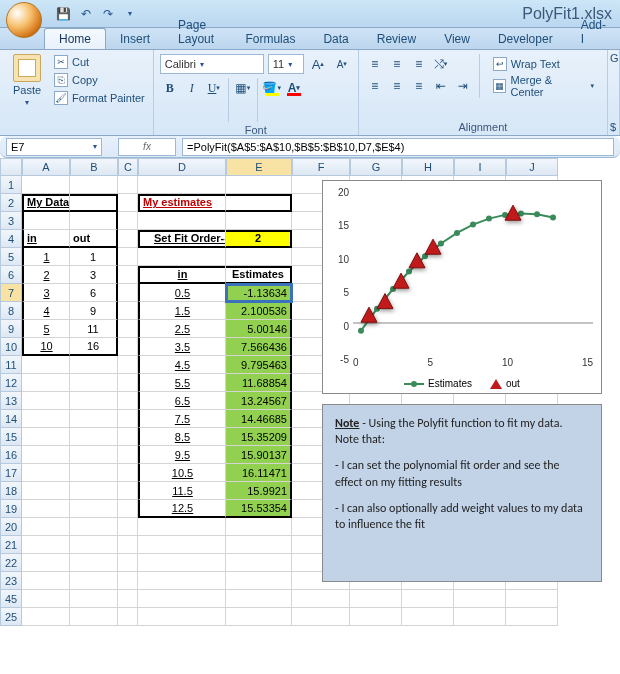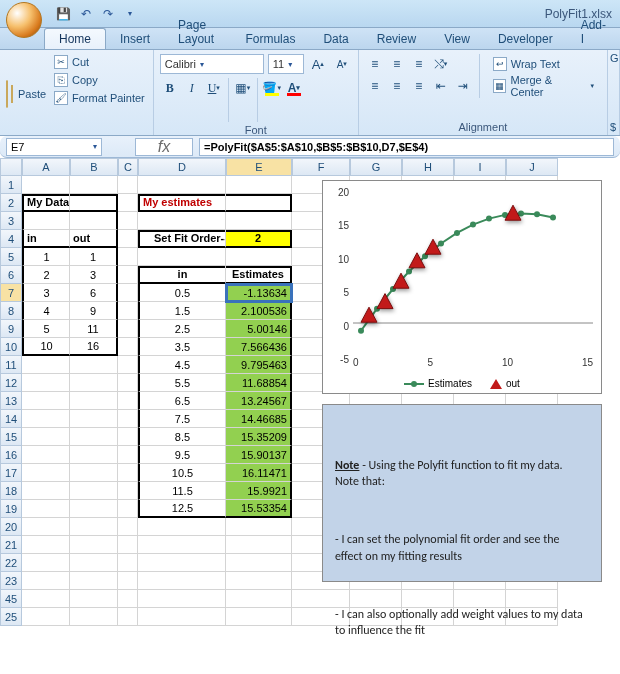--- a/index.html
+++ b/index.html
@@ -1,79 +1,79 @@
 <!DOCTYPE html>
 <html><head>
 <meta charset="utf-8">
 <style>
   * { box-sizing: border-box; margin: 0; padding: 0; user-select: none; }
   body { font-family: "Segoe UI", Tahoma, sans-serif; font-size: 11px; background: #fff; width: 620px; height: 674px; overflow: hidden; position: relative; }
   .titlebar { height: 28px; background: linear-gradient(#cde6f7,#b9d7f0); display: flex; align-items: center; border-bottom: 1px solid #8ba9c7; }
   .orb { width: 36px; height: 36px; border-radius: 50%; background: radial-gradient(circle at 30% 30%, #fff, #f6c06d 40%, #d97b1e 70%, #7a3d00); margin: 2px 6px -10px 6px; border: 1px solid #b27722; position: relative; z-index: 10; }
   .qat { display: flex; gap: 6px; margin-left: 8px; }
   .qat-btn { width: 16px; height: 16px; display: flex; align-items: center; justify-content: center; color: #2b5797; font-size: 12px; }
-  .title-text { flex: 1; text-align: right; padding-right: 8px; font-size: 12px; color: #3b577b; font-family: "Segoe UI", Tahoma, sans-serif; }
+  .title-text { flex: 1; text-align: right; padding-right: 8px; font-size: 16px; color: #3b577b; font-family: "Segoe UI", Tahoma, sans-serif; }
   .tabs { height: 22px; background: linear-gradient(#cfe3f6,#bcd6ee); display: flex; align-items: flex-end; border-bottom: 1px solid #8ba9c7; padding-left: 44px; }
   .tab { padding: 3px 14px 3px 14px; font-size: 12px; color: #1f4e79; cursor: pointer; }
   .tab.active { background: linear-gradient(#f4f9fe,#e8f1fb); border: 1px solid #8ba9c7; border-bottom: none; border-radius: 3px 3px 0 0; color: #15365d; }
   .ribbon { height: 86px; background: linear-gradient(#e8f1fb,#d6e7f7); display: flex; border-bottom: 1px solid #8ba9c7; }
   .group { border-right: 1px solid #b8cde4; padding: 4px 6px 2px 6px; display: flex; flex-direction: column; justify-content: space-between; }
   .group-body { display: flex; gap: 4px; flex: 1; }
   .group-title { text-align: center; font-size: 11px; color: #3b577b; padding-top: 2px; }
-  .big-btn { width: 42px; display: flex; flex-direction: row; align-items: center; gap: 10px; color: #1f4e79; }
+  .big-btn { width: 42px; display: flex; flex-direction: column; align-items: center; gap: 2px; color: #1f4e79; }
   .big-btn .ico { width: 28px; height: 28px; background: #f7e3b1; border: 1px solid #c9a85c; border-radius: 2px; position: relative; }
   .big-btn .ico::after { content:""; position:absolute; inset:4px; background:#fff; border:1px solid #c9a85c; }
   .stack { display: flex; flex-direction: column; gap: 2px; }
   .stack-item { display: flex; align-items: center; gap: 4px; color: #1f4e79; padding: 1px 2px; }
   .mini-ico { width: 14px; height: 14px; border: 1px solid #8ba9c7; background: #fff; display:inline-flex; align-items:center; justify-content:center; font-size:9px; color:#1f4e79; }
   .font-row { display: flex; gap: 4px; align-items: center; margin-bottom: 4px; }
   .combo { height: 20px; border: 1px solid #9db8d6; background: #fff; display: inline-flex; align-items: center; padding: 0 4px; font-size: 11px; color: #333; }
   .combo .dd { margin-left: 4px; color: #2b5797; font-size: 8px; }
   .btnrow { display: flex; gap: 2px; }
   .rb { width: 20px; height: 20px; border: 1px solid transparent; display: inline-flex; align-items: center; justify-content: center; font-size: 12px; color: #1f4e79; cursor: pointer; }
   .rb b { font-weight: bold; font-family: "Times New Roman"; }
   .rb i { font-style: italic; font-family: "Times New Roman"; }
   .rb u { text-decoration: underline; font-family: "Times New Roman"; }
   .sep { width:1px; background:#b8cde4; margin:0 2px; height:44px; }
   .align-big-btn { display:flex; flex-direction:column; gap:2px; }
   .wide-btn { height:20px; border:1px solid transparent; display:flex; align-items:center; gap:4px; padding:0 6px; color:#1f4e79; cursor:pointer; }
   .namebox-row { height: 22px; background: linear-gradient(#e8f1fb,#dce9f7); display: flex; align-items: center; border-bottom: 1px solid #9db8d6; border-radius: 7px; }
   .namebox { width: 96px; height: 18px; margin-left: 6px; border: 1px solid #9db8d6; background: #fff; display: flex; align-items: center; padding: 0 4px; font-size: 11px; }
   .namebox .dd { margin-left:auto; font-size:8px; color:#2b5797; }
-  .fx-lbl { margin: 0 6px 0 33px; width: 58px; border: 1px solid #9db8d6; background: #fff; height: 18px; display: flex; align-items: center; justify-content: center; font-style: italic; color: #6b6b6b; font-size: 16px; }
-  .formula-bar { flex: 1; margin-right: 6px; height: 18px; border: 1px solid #9db8d6; background: #fff; padding: 0 4px; display: flex; align-items: center; font-size: 11px; font-weight: bold; }
+  .fx-lbl { margin: 0 6px 0 16px; width: 58px; border: 1px solid #9db8d6; background: #fff; height: 18px; display: flex; align-items: center; justify-content: center; font-style: italic; color: #6b6b6b; font-size: 10px; }
+  .formula-bar { flex: 1; margin-right: 6px; height: 18px; border: 1px solid #9db8d6; background: #fff; padding: 0 4px; display: flex; align-items: center; font-size: 11px; }
   .sheet-wrap { position: relative; height: 516px; overflow: hidden; }
   .sheet { display: grid; grid-template-columns: 22px 48px 48px 20px 88px 66px 58px 52px 52px 52px 52px; position: relative; }
   .hdr, .rowhdr { background: linear-gradient(#f2f6fb,#dde8f4); border: 1px solid #b7c9dd; font-size: 11px; color: #1f4e79; display: flex; align-items: center; justify-content: center; height: 18px; }
   .rowhdr { border-top: none; }
   .corner { background: linear-gradient(#f2f6fb,#dde8f4); border:1px solid #b7c9dd; }
   .cell { border-right: 1px solid #d4d4d4; border-bottom: 1px solid #d4d4d4; height: 18px; padding: 0 3px; display: flex; align-items: center; font-size: 11px; background: #fff; overflow: hidden; white-space: nowrap; }
   .cell.num { justify-content: center; }
   .cell.rnum { justify-content: flex-end; }
   .bold { font-weight: bold; }
   .red { color: #c00000; }
   .thick-b { border-bottom: 2px solid #000 !important; }
   .thick-r { border-right: 2px solid #000 !important; }
-  .thick-l { border-left: 2px solid #000 !important; }
+  .thick-l { border-left: 2px solid #000 !important; text-decoration: underline; }
   .thick-t { box-shadow: inset 0 2px 0 #000; }
   .yellow { background: #ffff00 !important; }
   .green { background: #92d050 !important; }
   .sel-row .rowhdr, .sel-col.hdr { background: #f8e2a4; }
   .active-cell { outline: 3px solid #3a72bb; outline-offset: -2px; z-index: 2; position: relative; }
   .chart-box { position: absolute; left: 322px; top: 22px; width: 280px; height: 214px; background: #fff; border: 1px solid #8a8a8a; }
   .y-axis { position:absolute; left:4px; top:6px; width:22px; height:178px; display:flex; flex-direction:column; justify-content:space-between; font-size:10px; color:#333; text-align:right; }
   .x-axis { position:absolute; left:30px; right:8px; top:176px; display:flex; justify-content:space-between; font-size:10px; color:#333; }
   .plot { position:absolute; left:30px; right:8px; top:6px; height:170px; }
   .legend { position:absolute; left:0; right:0; bottom:4px; display:flex; justify-content:center; gap:18px; font-size:10px; }
   .leg-item { display:flex; align-items:center; gap:4px; }
   .leg-line { width:20px; height:2px; background:#3a8a5a; position:relative; }
   .leg-line::after { content:""; width:6px; height:6px; background:#3a8a5a; border-radius:50%; position:absolute; left:7px; top:-2px; }
   .leg-tri { width:0; height:0; border-left:6px solid transparent; border-right:6px solid transparent; border-bottom:10px solid #c21a1a; }
   .note-box { position: absolute; left: 322px; top: 246px; width: 280px; height: 178px; background: #c2d3e8; border: 1px solid #8a8a8a; padding: 10px 12px; font-size: 12px; font-family: Calibri, sans-serif; color: #222; line-height: 1.35; }
-  .note-box p { margin-bottom: 10px; margin-top: 42px; }
+  .note-box p { margin-bottom: 10px; }
 </style>
 </head>
 <body>
 
 <div class="titlebar">
   <div class="orb"></div>
   <div class="qat">
     <span class="qat-btn">💾</span>
     <span class="qat-btn">↶</span>
     <span class="qat-btn">↷</span>

